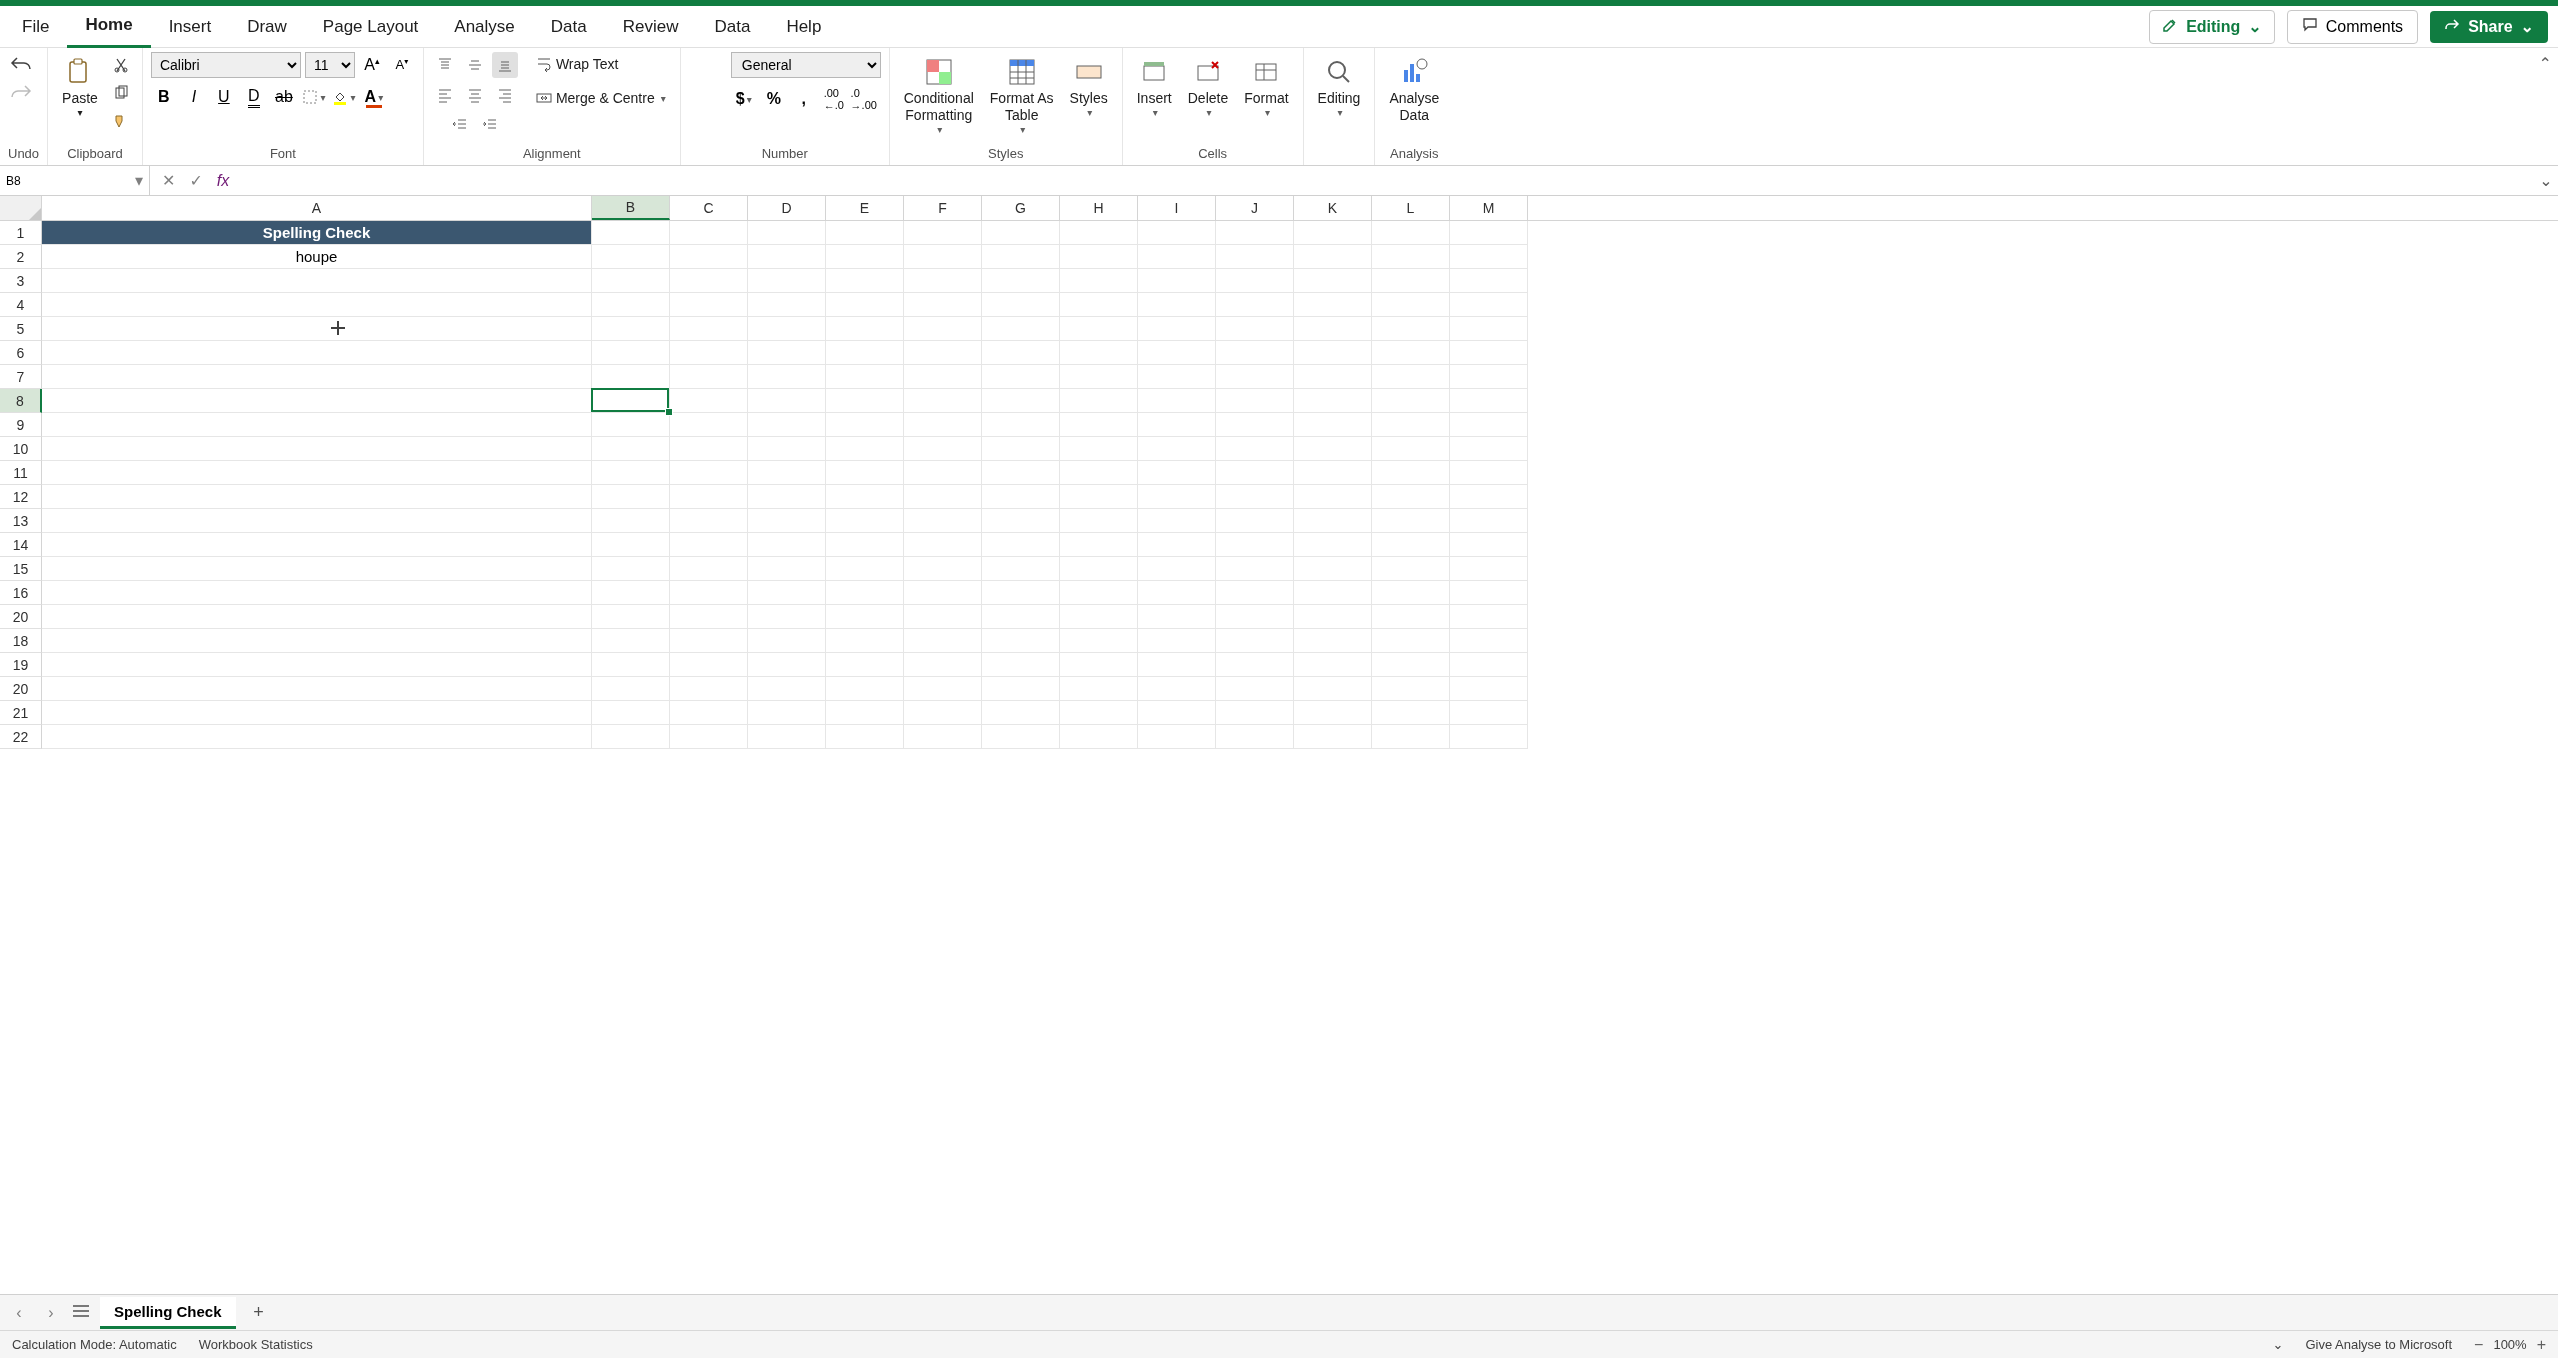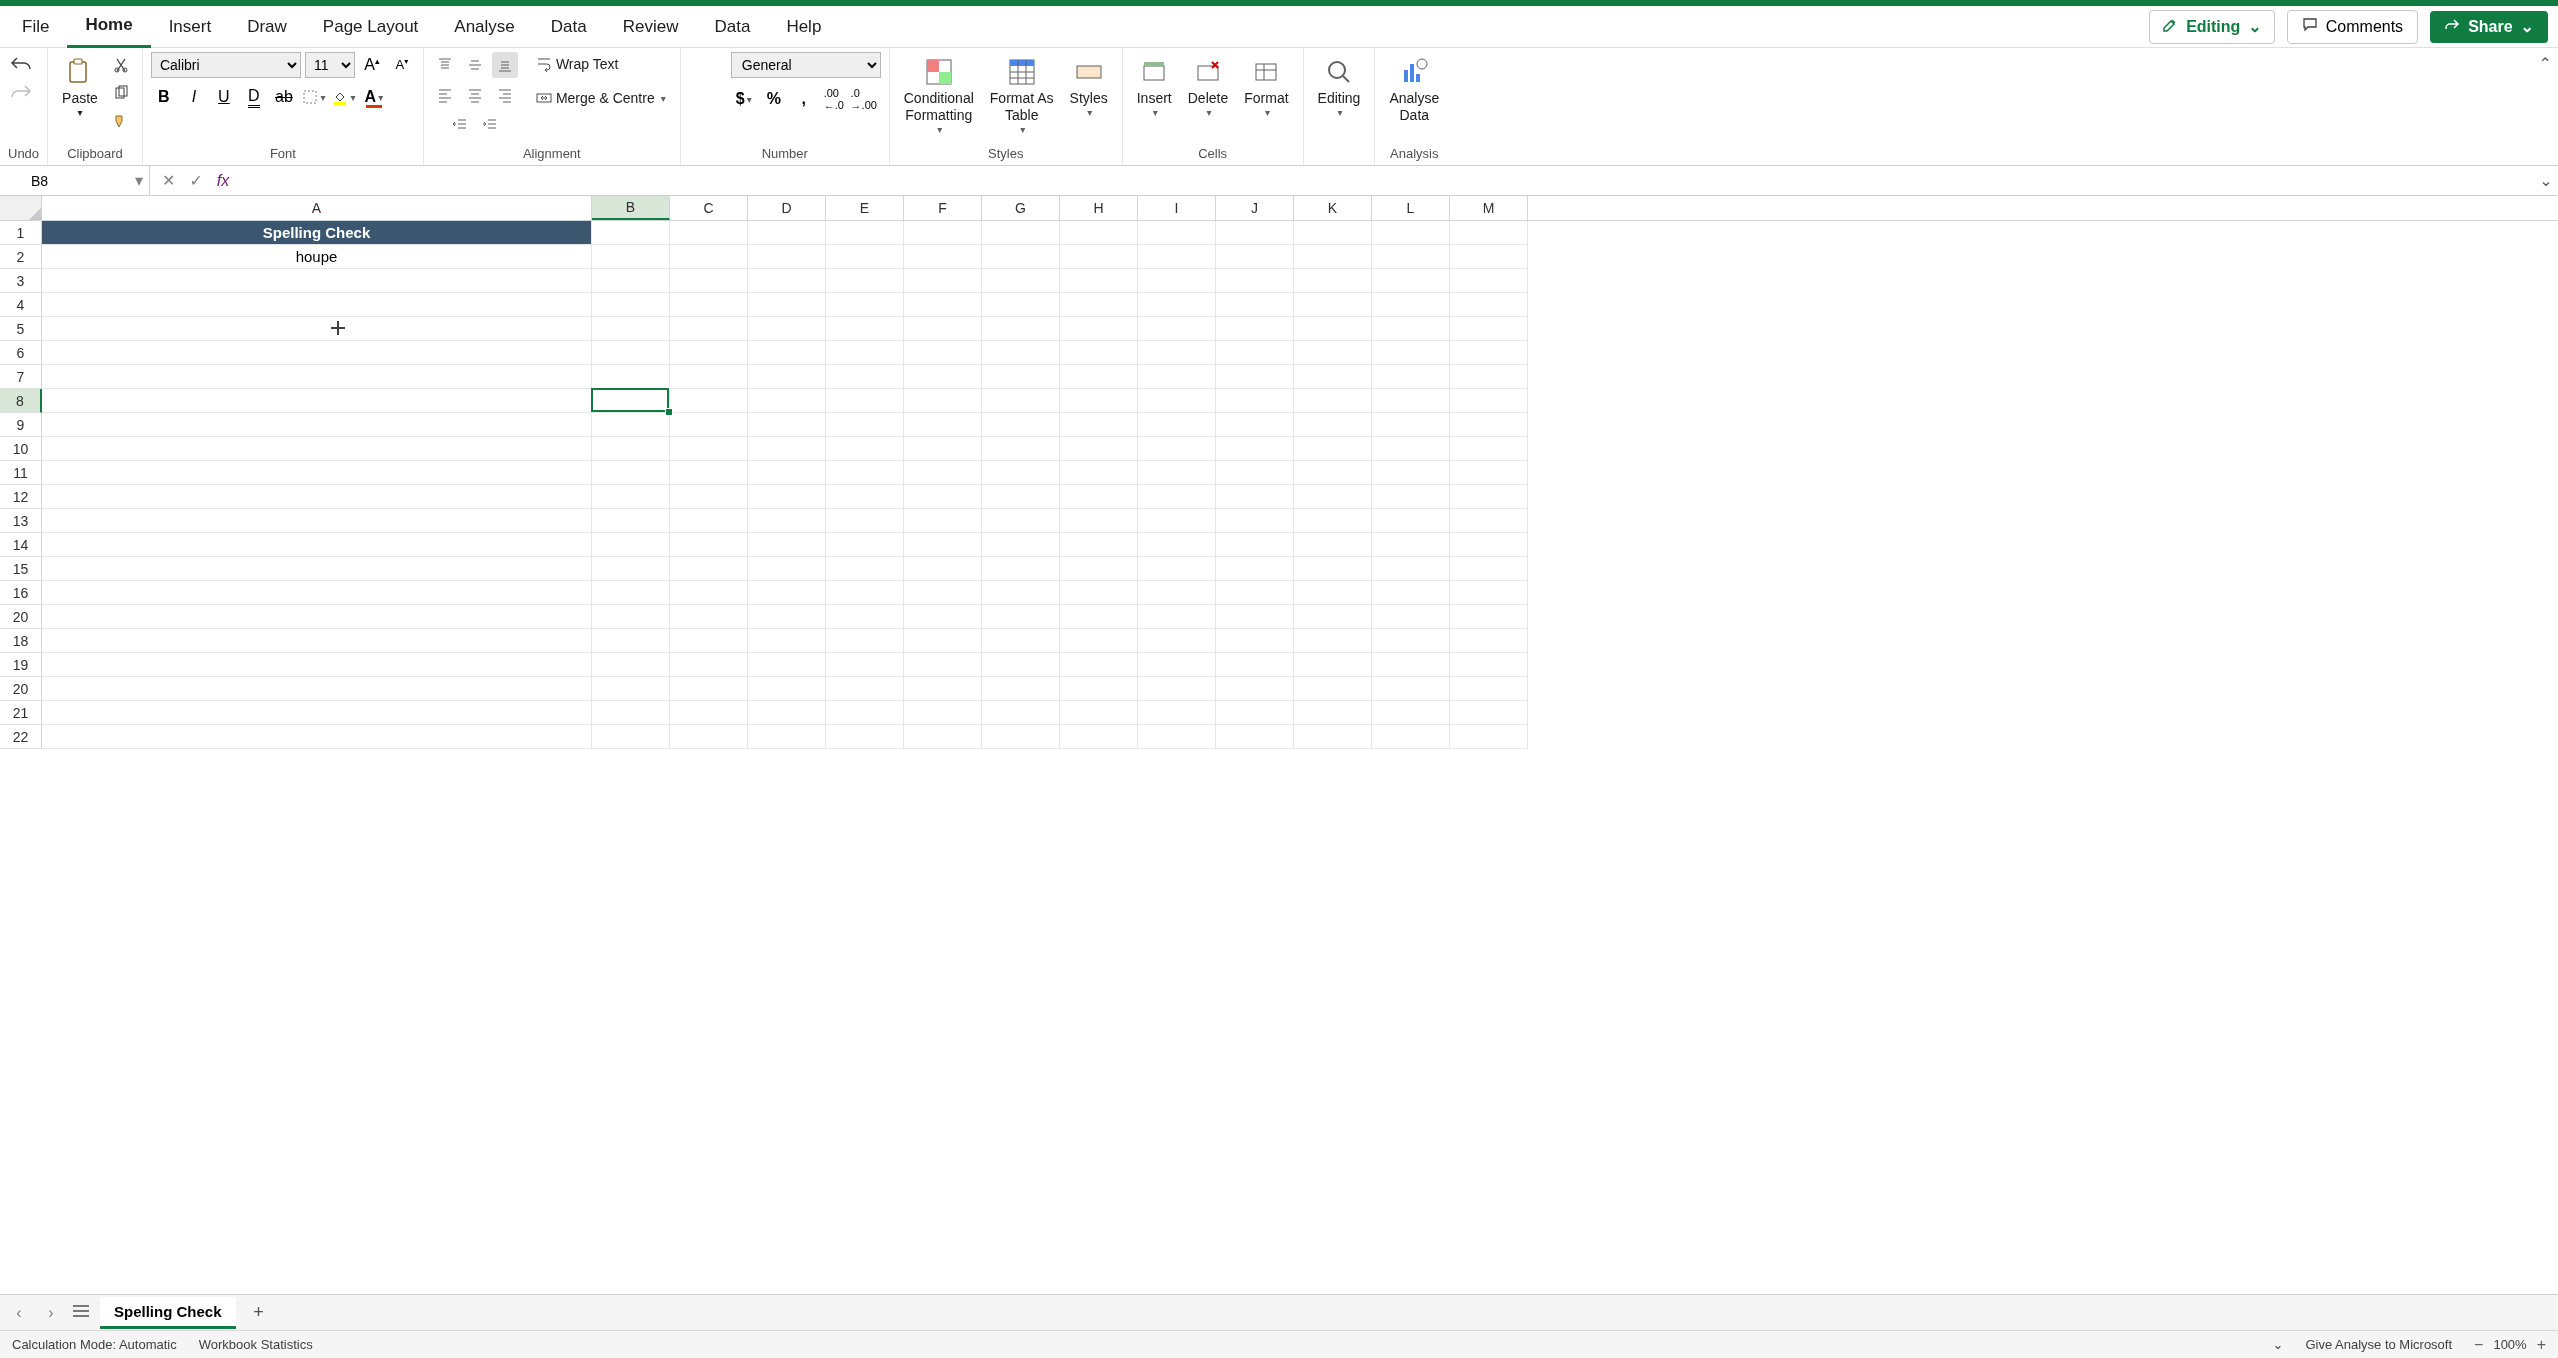--- a/index.html
+++ b/index.html
@@ -28,21 +28,21 @@
     .hrow { display:flex; align-items:center; gap:4px;}
     .font-sel { border:1px solid #b7b7b7; font-size:14px; padding:3px 4px; height:26px;}
     .font-name{ width:150px;}
     .font-size{ width:50px;}
     .tbtn { width:26px; height:26px; display:flex; align-items:center; justify-content:center; cursor:pointer; border-radius:3px;}
     .dd::after{content:"▾"; font-size:10px; margin-left:2px; color:#606060;}
     .num-sel{ border:1px solid #b7b7b7; font-size:14px; padding:3px 6px; height:26px; width:150px;}
 
     .fbarrow { display:flex; align-items:center; height:30px; border-bottom:1px solid #d0d0d0; background:#fff;}
     .namebox { width:150px; display:flex; align-items:center; border-right:1px solid #d0d0d0; height:100%; padding:0 6px;}
-    .namebox input{ border:none; outline:none; width:100%; font-size:14px;margin-left:25px;}
+    .namebox input{ border:none; outline:none; width:100%; font-size:12px;}
     .fbar-btns{ display:flex; align-items:center; gap:14px; padding:0 12px; color:#808080;}
     .fbar-btns .x{cursor:pointer;}
     .fx{ font-style: italic; color:#701a75;}
     .formula-input{ flex:1; border:none; outline:none; font-size:14px; padding:0 6px;}
     .fbar-expand{ width:24px; text-align:center; color:#606060; cursor:pointer;}
 
     .grid-wrap{ position:relative; height: calc(100vh - 6px - 42px - 118px - 30px - 36px - 28px); overflow:hidden; background:#fff;}
     .colheads{ display:flex; position:sticky; top:0; background:#fff; border-bottom:1px solid #d4d4d4;}
     .corner{ width:42px; height:24px; background:#f0f0f0; border-right:1px solid #d4d4d4; display:flex; align-items:flex-end; justify-content:flex-end;}
     .corner svg{ }

